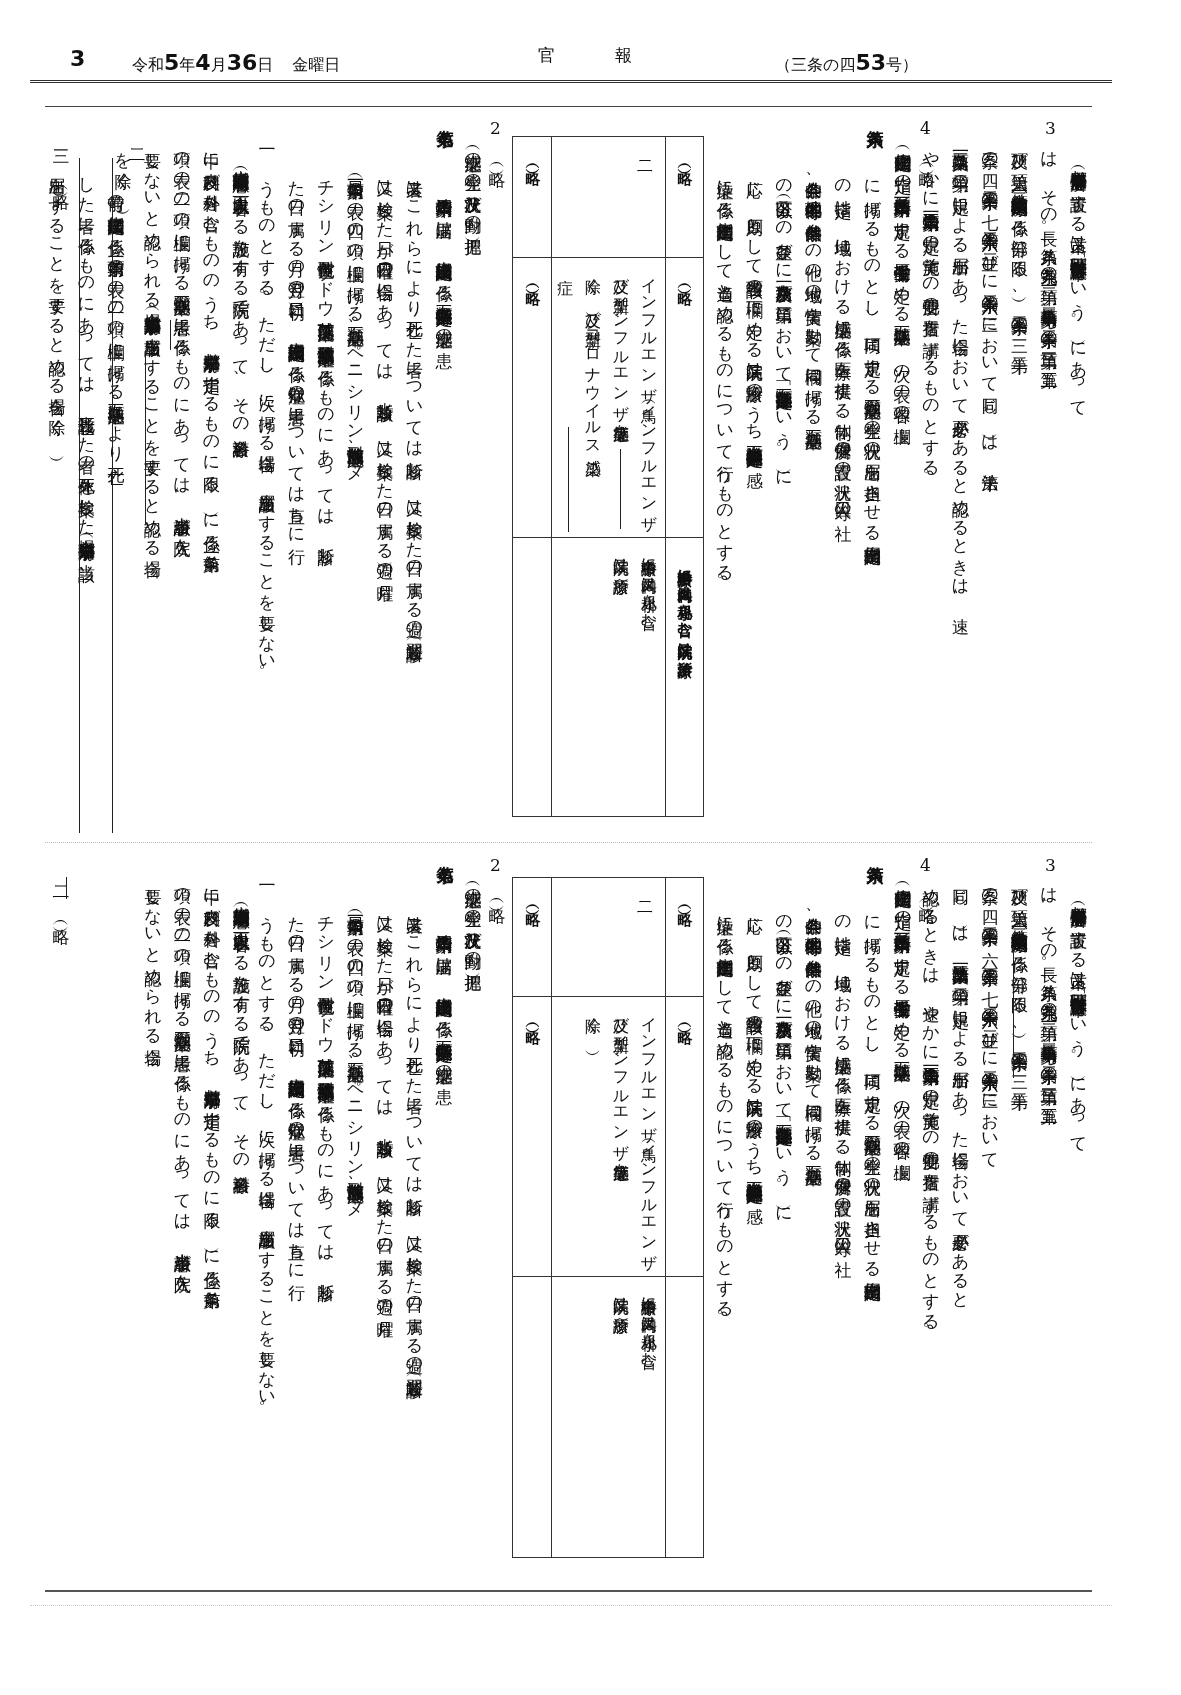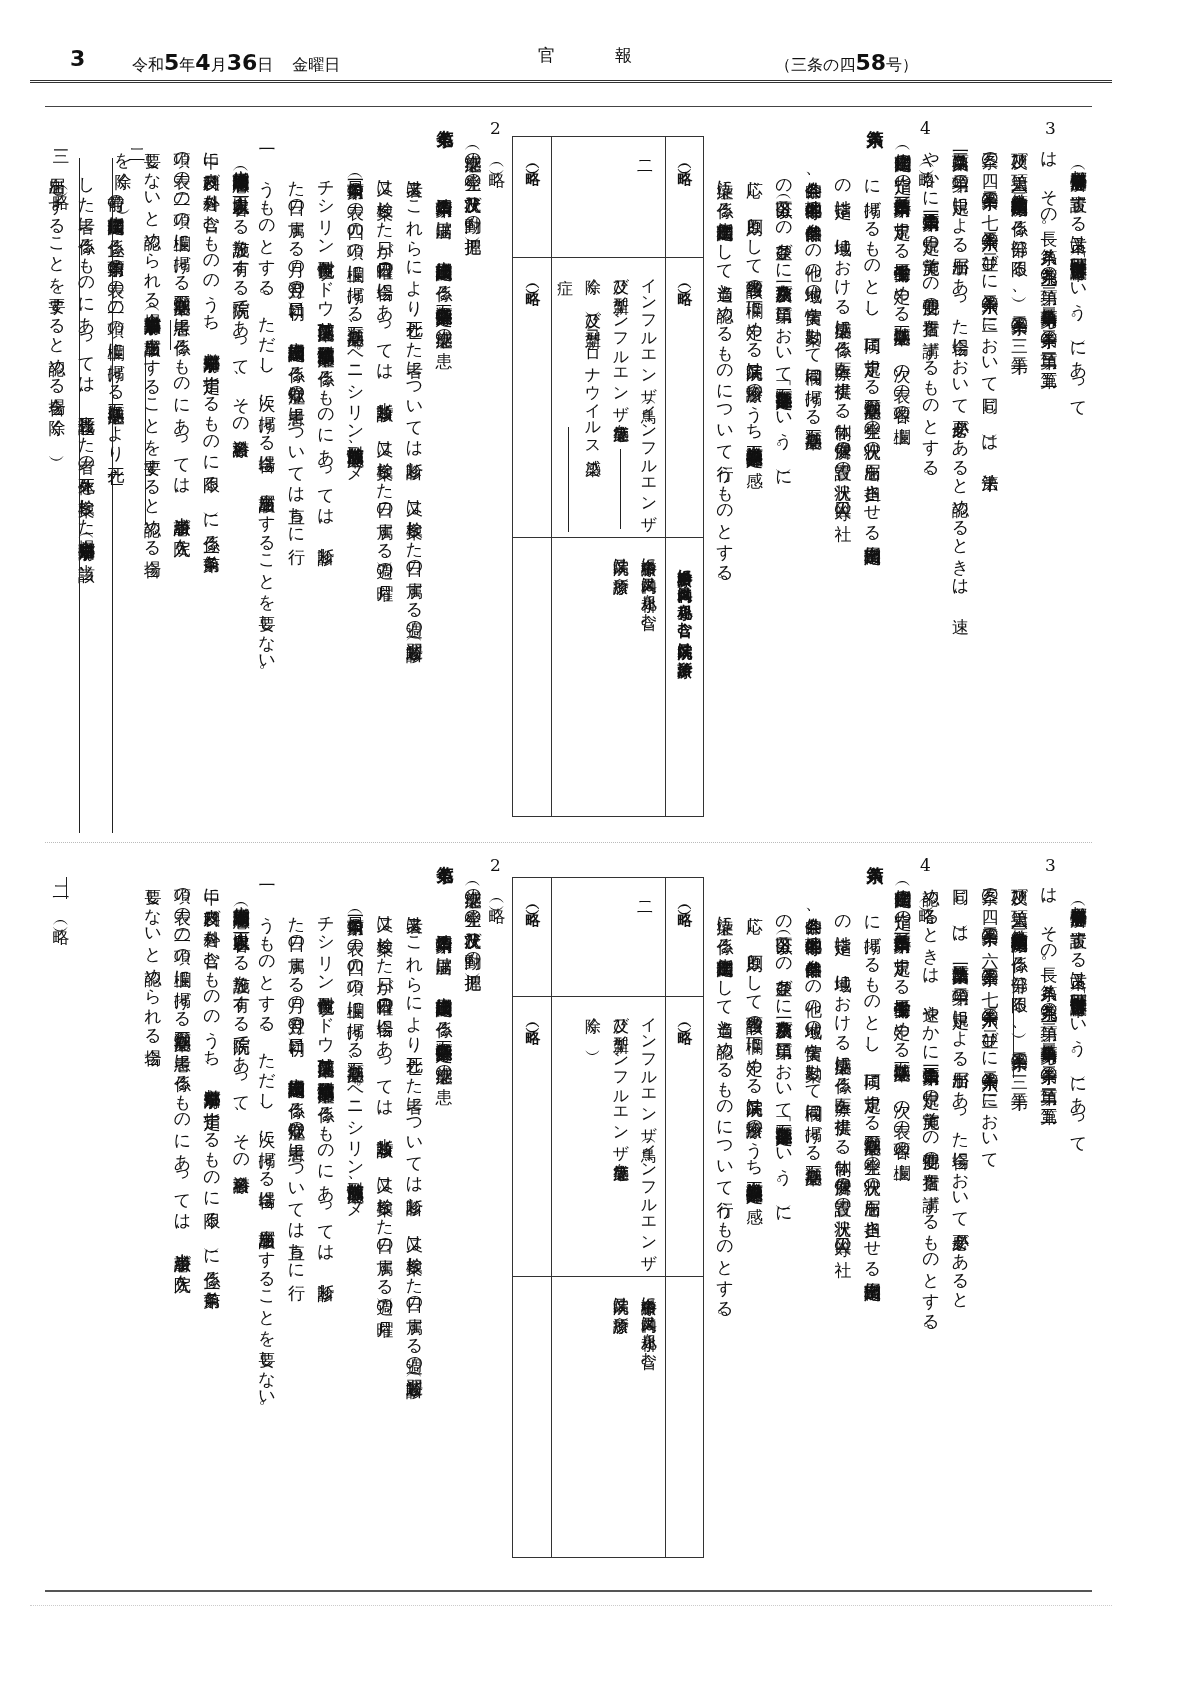--- a/index.html
+++ b/index.html
@@ -35,21 +35,21 @@
 <div class="page">
 
   <div class="header">
     <span class="h-page">3</span>
     <span class="h-date">
       <span style="position:static">令和</span><b>5</b><span style="position:static">年</span><b>4</b><span style="position:static">月</span><b>36</b><span style="position:static">日</span>
       <span style="position:static;margin-left:14px">金曜日</span>
     </span>
     <span class="h-title">官報</span>
     <span class="h-issue">
-      <span style="position:static">（三条の四</span><b>58</b><span style="position:static">号）</span>
+      <span style="position:static">（三条の四</span><b>53</b><span style="position:static">号）</span>
     </span>
   </div>
   <div class="rule-thick"></div>
   <div class="rule" style="left:45px;top:106px;width:1047px;"></div>
 
   <div>
     <div class="num" style="left:1045px;top:118px;">3</div>
     <div class="col" style="right:88px;top:140px;height:700px;">　都道府県知事（保健所を設置する市又は特別区（以下「保健所設置市等」という。）にあって
 は、その長。第八条、第九条の二第一項、第二十条第二項第二号、第二十条の三第三項、第五
 項及び第六項、第二十一条（結核指定医療機関に係る部分に限る。）、第二十三条の三、第二十

